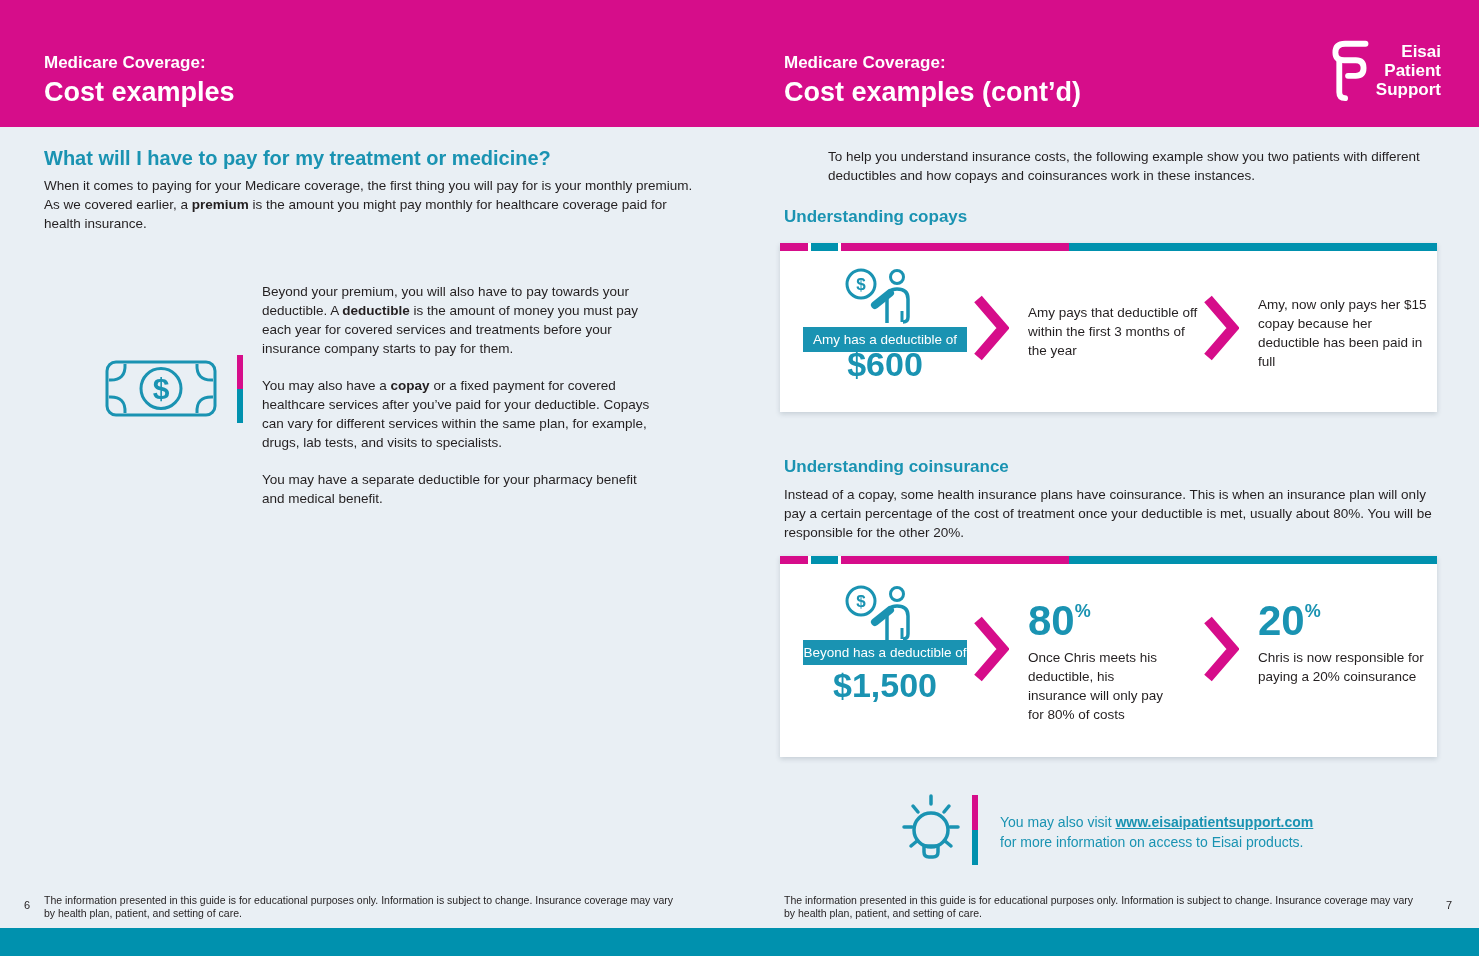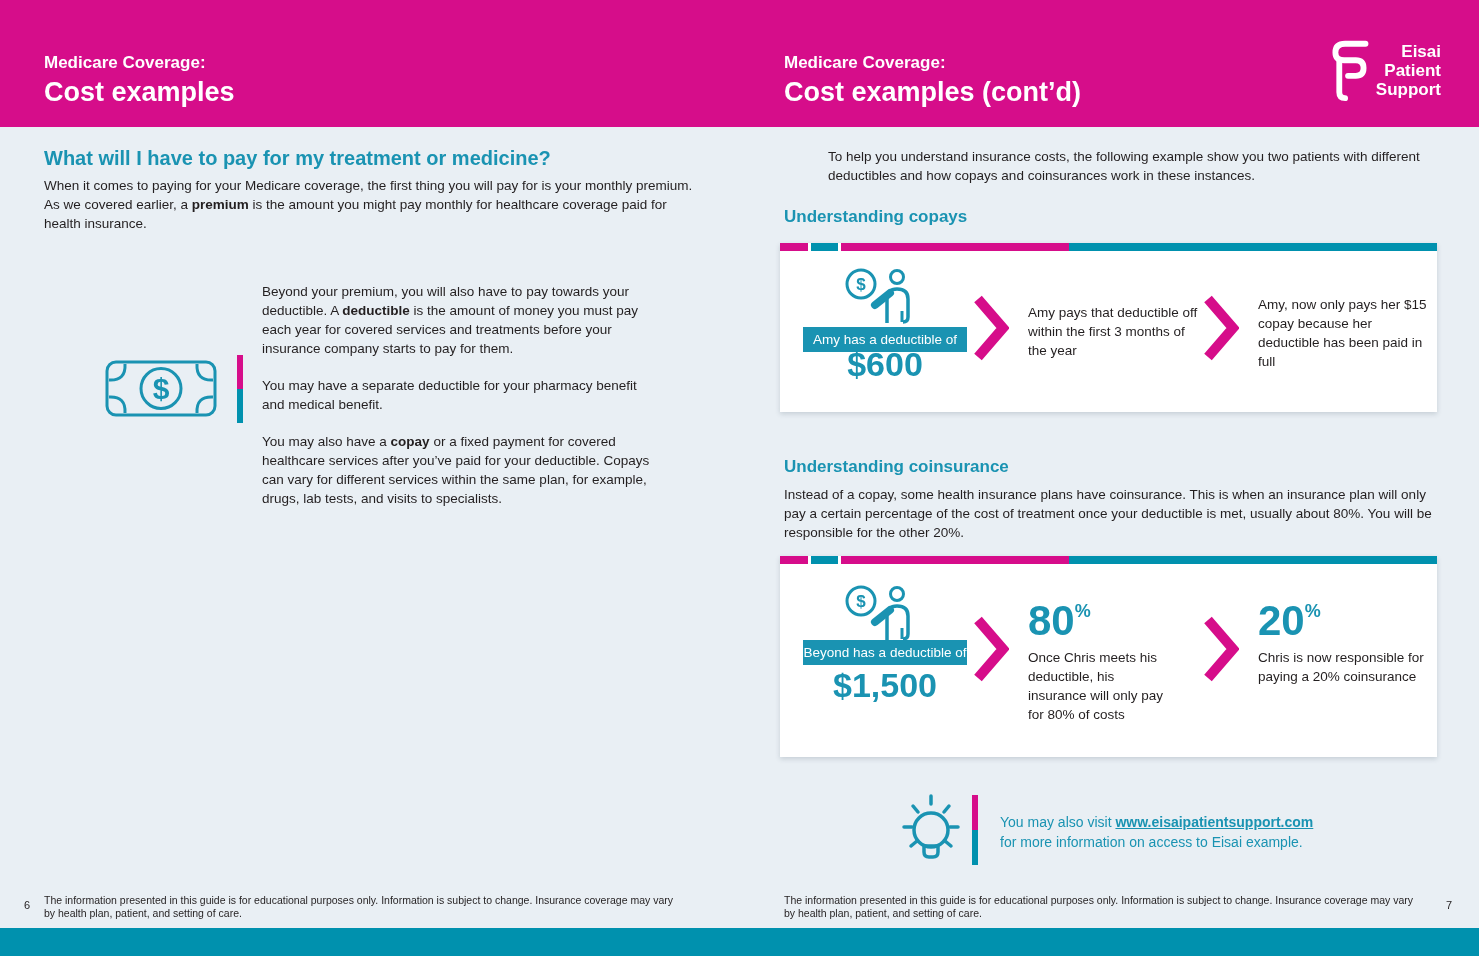--- a/index.html
+++ b/index.html
@@ -112,22 +112,22 @@
     </svg>
   </div>
 
   <div class="accent-bar bar-left">
     <div class="half-pink"></div>
       <div class="half-teal"></div>
   </div>
 
   <div class="ded-text body-text">
     <p><span>Beyond your premium, you will also have to pay towards your deductible. A </span><b>deductible</b><span> is the amount of money you must pay each year for covered services and treatments before your insurance company starts to pay for them.</span></p>
+    <p><span>You may also have a </span><b>copay</b><span> or a fixed payment for covered healthcare services after you’ve paid for your deductible. Copays can vary for different services within the same plan, for example, drugs, lab tests, and visits to specialists.</span></p>
     <p>You may have a separate deductible for your pharmacy benefit and medical benefit.</p>
-    <p><span>You may also have a </span><b>copay</b><span> or a fixed payment for covered healthcare services after you’ve paid for your deductible. Copays can vary for different services within the same plan, for example, drugs, lab tests, and visits to specialists.</span></p>
   </div>
 
   <p class="body-text right-intro">To help you understand insurance costs, the following example show you two patients with different deductibles and how copays and coinsurances work in these instances.</p>
 
   <div class="section-heading copays-heading">Understanding copays</div>
 
   <div class="card card-copays">
     <div class="card-topbar">
       <span class="seg-p1"></span>
         <span class="seg-g"></span>
@@ -214,21 +214,21 @@
       <path d="M15 56 L21 51" stroke="#1a93b2" stroke-width="3.5" stroke-linecap="round"></path>
       <path d="M55 56 L49 51" stroke="#1a93b2" stroke-width="3.5" stroke-linecap="round"></path>
     </svg>
   </div>
   <div class="accent-bar bar-tip">
     <div class="half-pink"></div>
       <div class="half-teal"></div>
   </div>
   <div class="tip-text">
     <div><span>You may also visit </span><a class="tip-link">www.eisaipatientsupport.com</a></div>
-    <div>for more information on access to Eisai example.</div>
+    <div>for more information on access to Eisai products.</div>
   </div>
 
   <div class="page-num pn-left">6</div>
   <div class="footer-note fn-left">The information presented in this guide is for educational purposes only. Information is subject to change. Insurance coverage may vary by health plan, patient, and setting of care.</div>
   <div class="footer-note fn-right">The information presented in this guide is for educational purposes only. Information is subject to change. Insurance coverage may vary by health plan, patient, and setting of care.</div>
   <div class="page-num pn-right">7</div>
 
   <div class="bottom-bar"></div>
 </div>
 

